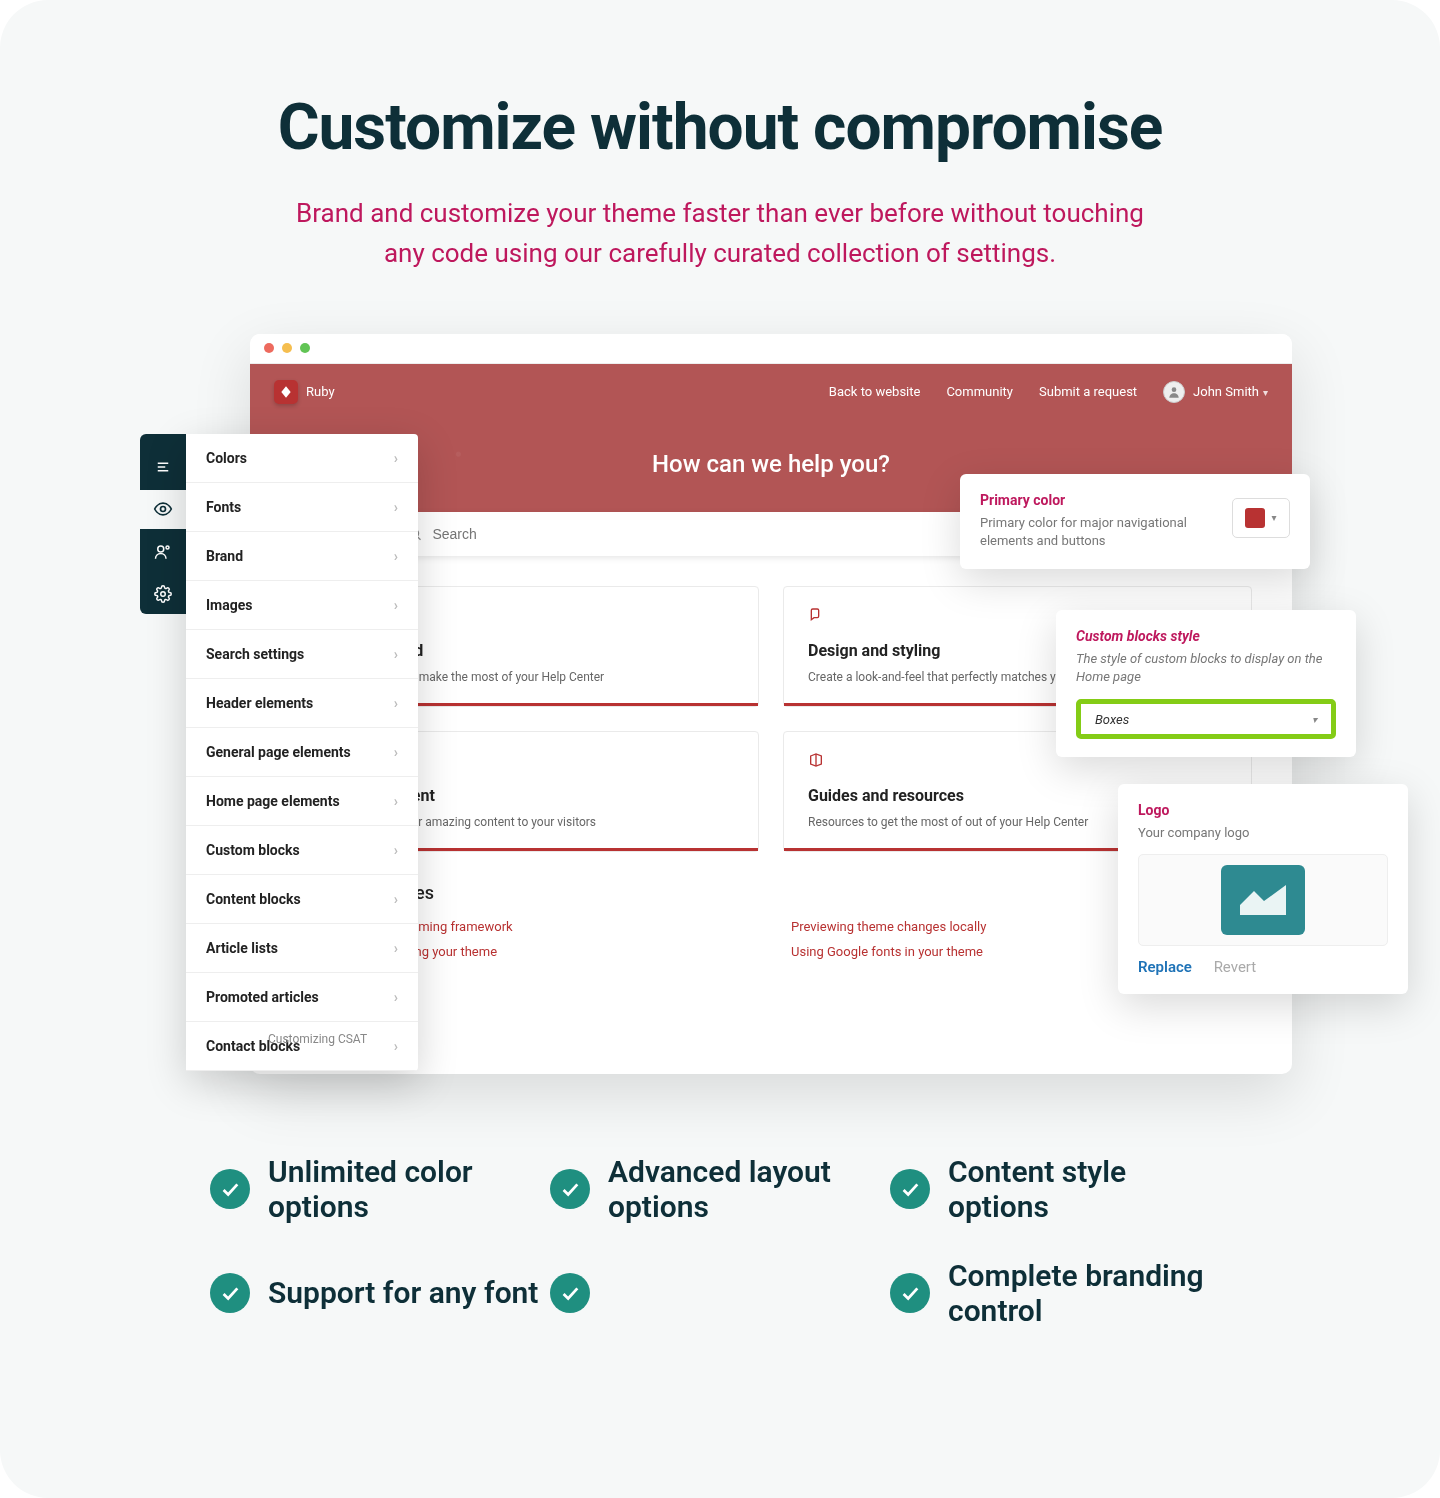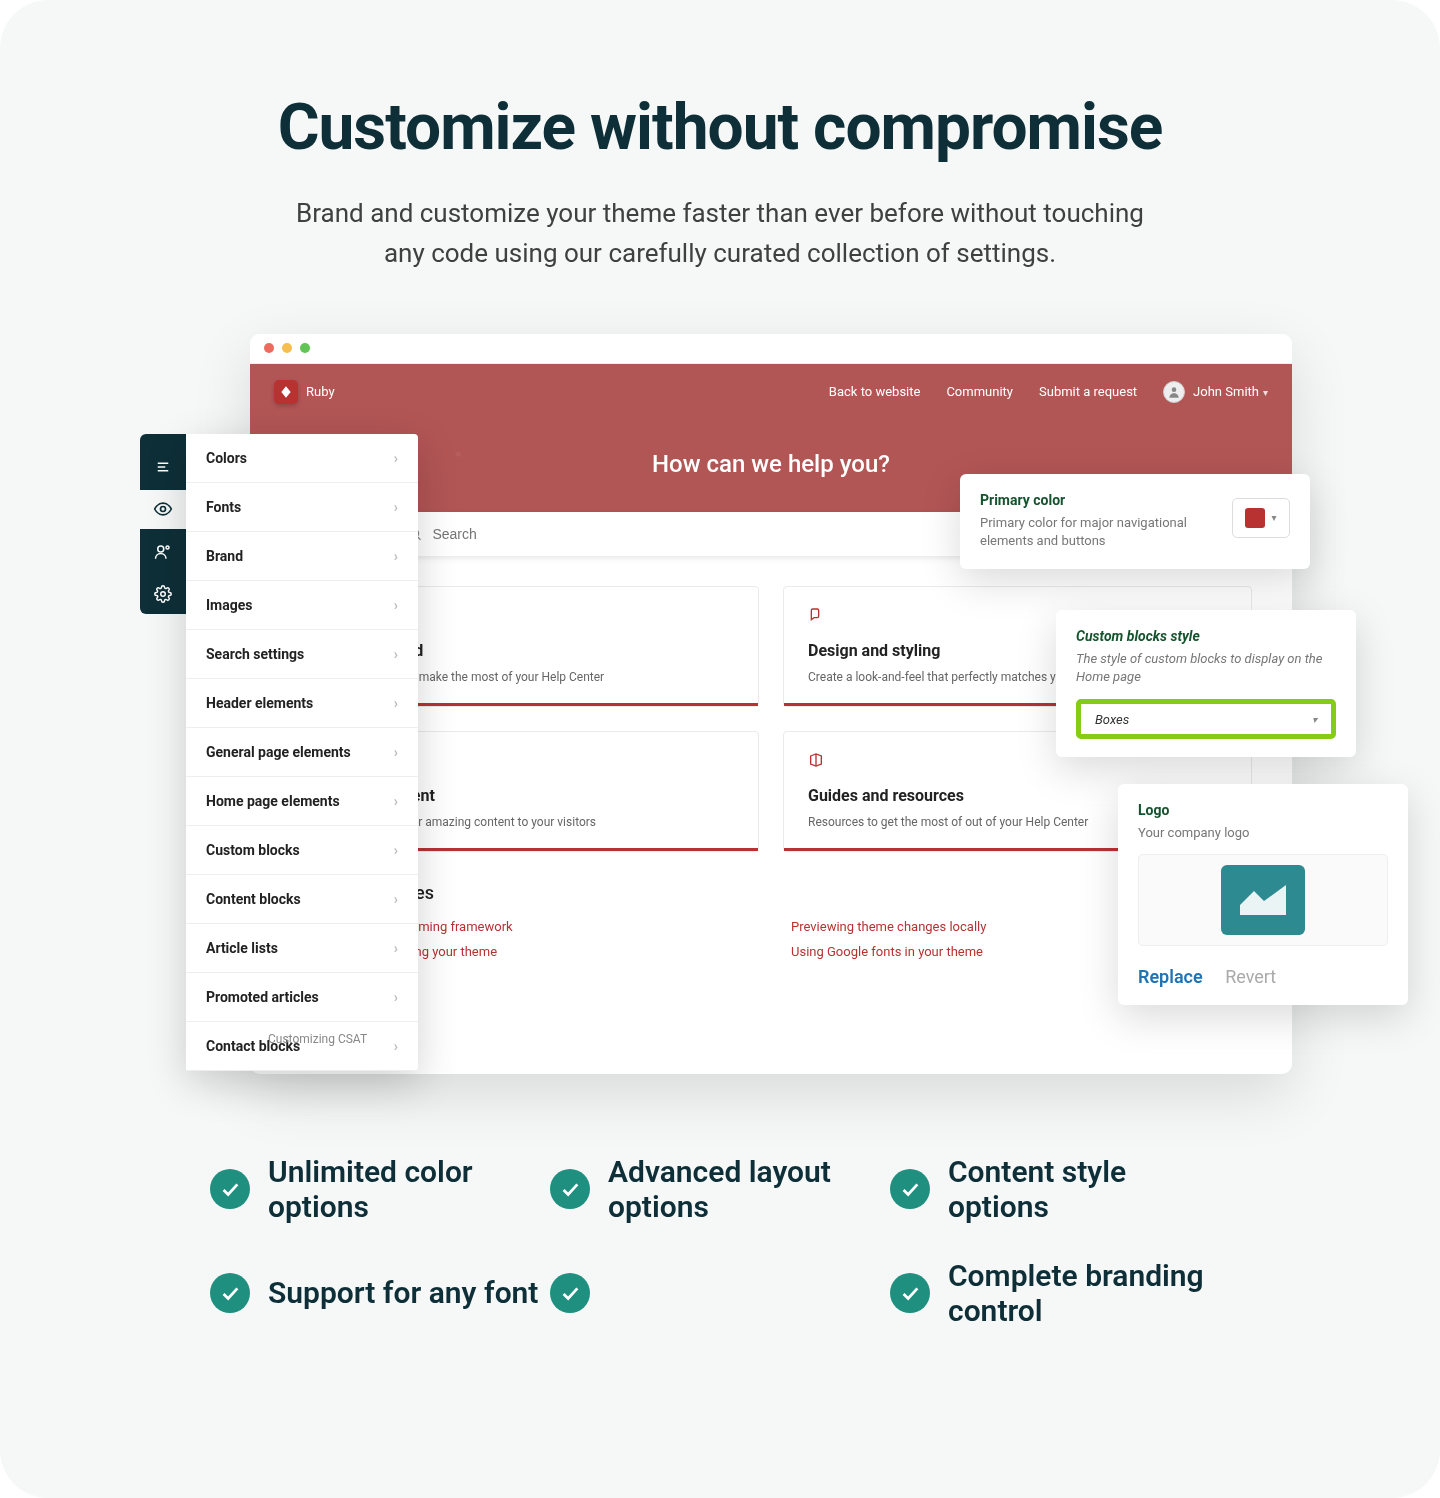--- a/index.html
+++ b/index.html
@@ -21,21 +21,21 @@
   .hero-title {
     text-align: center;
     font-size: 64px;
     font-weight: 700;
     letter-spacing: -1px;
     color: #0E2F38;
   }
   .hero-sub {
     text-align: center;
     font-size: 26px;
-    color: #404040;
+    color: #be185d;
     margin-top: 28px;
     line-height: 1.55;
   }
   .canvas {
     position: relative;
     width: 1160px;
     height: 760px;
     margin: 60px auto 0;
   }
   
@@ -157,21 +157,21 @@
     position:absolute; left:128px; top:698px;
     width:180px; color:#888; font-size:12px;
   }
 
   
   .popover {
     position:absolute; background:#fff; border-radius:6px;
     box-shadow:0 12px 40px rgba(0,0,0,0.15);
     padding:18px 20px;
   }
-  .popover h5 { font-size:14px; font-weight:700; color:#14532d; }
+  .popover h5 { font-size:14px; font-weight:700; color:#be185d; }
   .popover p { font-size:13px; color:#777; margin-top:6px; line-height:1.45;}
   .pop1 { right:-10px; top:140px; width:350px; }
   .swatch-field {
     position:absolute; right:20px; top:24px;
     width:58px; height:40px; border:1px solid #DDD; border-radius:5px;
     display:flex; align-items:center; justify-content:center; gap:6px;
   }
   .swatch { width:20px; height:20px; background:#B83232; border-radius:3px; }
   .pop2 { right:-56px; top:276px; width:300px;font-style:italic; }
   .select {
@@ -181,21 +181,21 @@
   }
   .pop3 { right:-108px; top:450px; width:290px; }
   .logo-well {
     margin-top:12px; height:92px; border:1px solid #EEE; border-radius:5px;
     background:#FAFAFA; display:flex; align-items:center; justify-content:center;
   }
   .logo-mark {
     width:84px; height:70px; background:#2E8A91; border-radius:6px;
     display:flex; align-items:center; justify-content:center;
   }
-  .logo-actions { margin-top:20px; font-size:18px; }
+  .logo-actions { margin-top:12px; font-size:15px; }
   .logo-actions .replace { color:#1F73B7; font-weight:600; margin-right:18px; cursor:pointer; }
   .logo-actions .revert { color:#AAA; }
 
   
   .features {
     width:1020px; margin:60px auto 0;
     display:grid; grid-template-columns:1fr 1fr 1fr; row-gap:34px;
   }
   .feat {
     display:flex; align-items:center; gap:18px;

